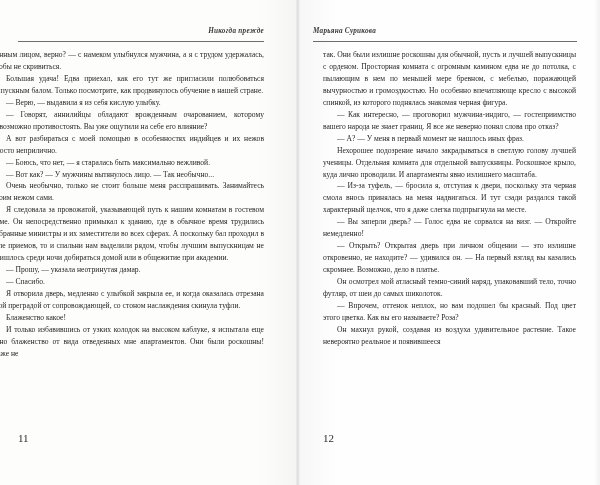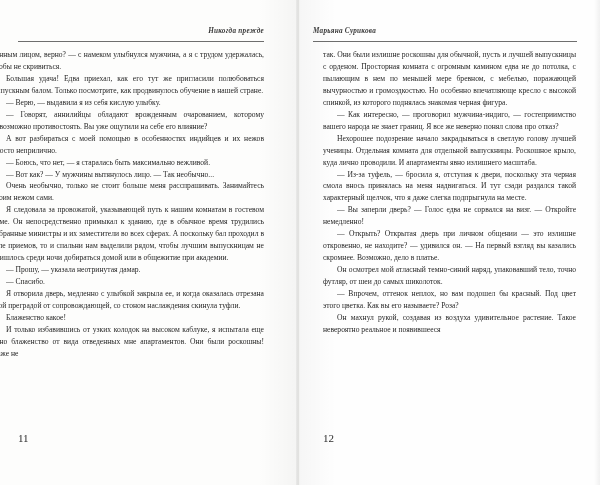--- a/index.html
+++ b/index.html
@@ -165,20 +165,21 @@
     <div class="folio">11</div>
   </div>
 
   <div class="page page-right">
     <div class="header">Марьяна Сурикова</div>
     <div class="rule"></div>
 
     <div class="body-col">
       <p class="noindent">так. Они были излишне роскошны для обычной, пусть и лучшей выпускницы с орденом. Просторная комната с огромным камином едва не до потолка, с пылающим в нем по меньшей мере бревном, с мебелью, поражающей вычурностью и громоздкостью. Но особенно впечатляюще кресло с высокой спинкой, из которого поднялась знакомая черная фигура.</p>
       <p class="dialogue">— Как интересно, — проговорил мужчина-индиго, — гостеприимство вашего народа не знает границ. Я все же неверно понял слова про отказ?</p>
+      <p class="dialogue">— А? — У меня в первый момент не нашлось иных фраз.</p>
       <p>Нехорошее подозрение начало закрадываться в светлую голову лучшей ученицы. Отдельная комната для отдельной выпускницы. Роскошное крыло, куда лично проводили. И апартаменты явно излишнего масштаба.</p>
       <p class="dialogue">— Из-за туфель, — бросила я, отступая к двери, поскольку эта черная смола внось принялась на меня надвигаться. И тут сзади раздался такой характерный щелчок, что я даже слегка подпрыгнула на месте.</p>
       <p class="dialogue">— Вы заперли дверь? — Голос едва не сорвался на визг. — Откройте немедленно!</p>
       <p class="dialogue">— Открыть? Открытая дверь при личном общении — это излишне откровенно, не находите? — удивился он. — На первый взгляд вы казались скромнее. Возможно, дело в платье.</p>
       <p>Он осмотрел мой атласный темно-синий наряд, упаковавший тело, точно футляр, от шеи до самых шиколоток.</p>
       <p class="dialogue">— Впрочем, оттенок неплох, но вам подошел бы красный. Под цвет этого цветка. Как вы его называете? Роза?</p>
       <p>Он махнул рукой, создавая из воздуха удивительное растение. Такое невероятно реальное и появившееся</p>
     </div>
 
     <div class="folio">12</div>

